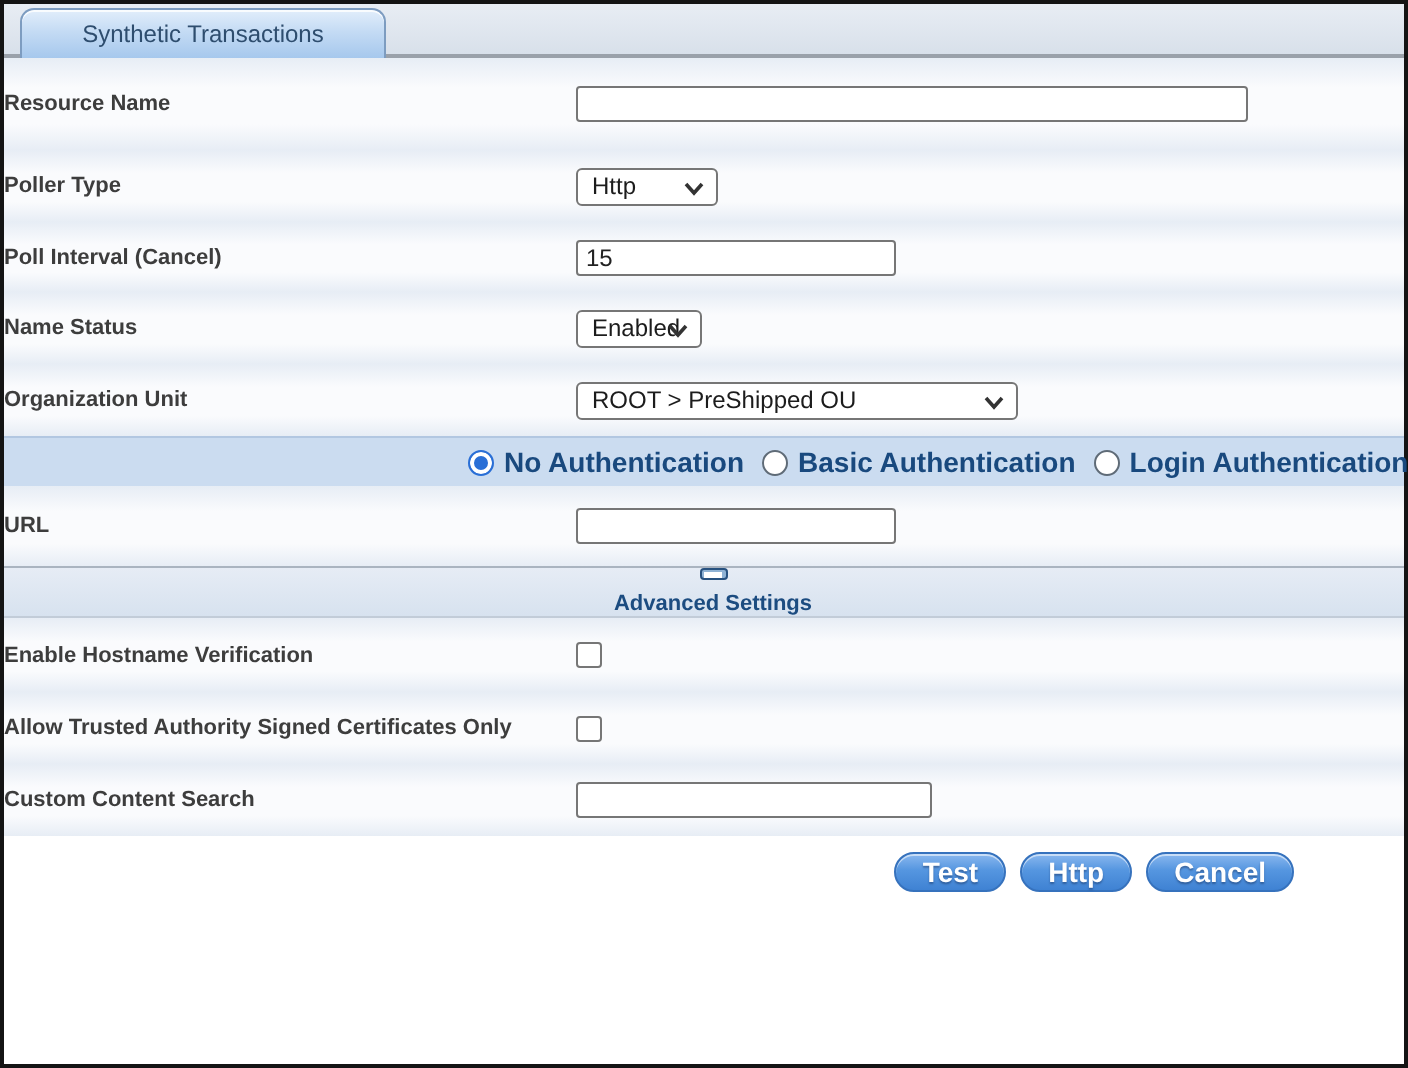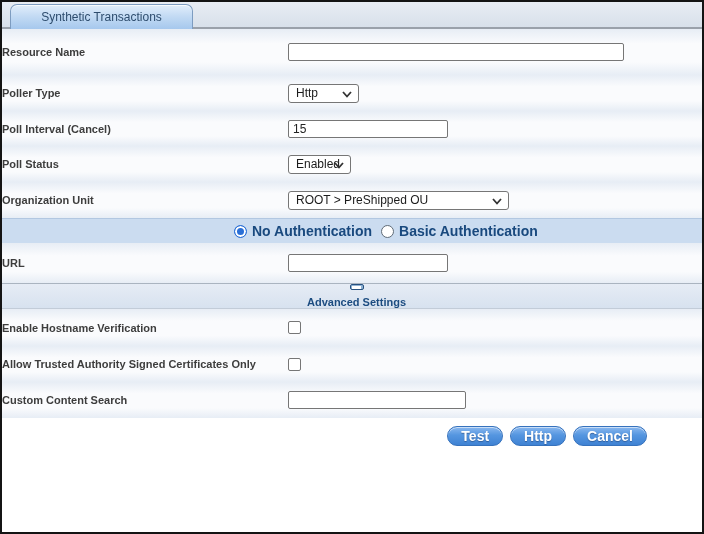--- a/index.html
+++ b/index.html
@@ -170,21 +170,21 @@
     </div>
 
     <div class="row r-interval">
       <div class="lbl">Poll Interval (Cancel)</div>
       <div class="ctrl">
         <input class="txt w176" type="text" value="15" style="">
       </div>
     </div>
 
     <div class="row r-status">
-      <div class="lbl">Poll Status</div>
+      <div class="lbl">Name Status</div>
       <div class="ctrl">
         <div class="sel sel-enabled">
           <span>Enabled</span>
           <svg class="chev" viewBox="0 0 10 7">
             <polyline points="1,1 5,5.5 9,1" fill="none" stroke="#333" stroke-width="1.8"></polyline>
           </svg>
         </div>
       </div>
     </div>
 
@@ -203,20 +203,24 @@
 
     <div class="auth-row">
       <span class="auth-opt">
         <span class="radio sel-on" id="radio-0"></span>
         <span class="olabel">No Authentication</span>
       </span>
       <span class="auth-opt">
         <span class="radio" id="radio-1"></span>
         <span class="olabel">Basic Authentication</span>
       </span>
+      <span class="auth-opt">
+        <span class="radio" id="radio-2"></span>
+        <span class="olabel">Login Authentication</span>
+      </span>
     </div>
 
     <div class="row r-url">
       <div class="lbl">URL</div>
       <div class="ctrl">
         <input class="txt w176" type="text" value="" style="">
       </div>
     </div>
 
     <div class="adv-header">

